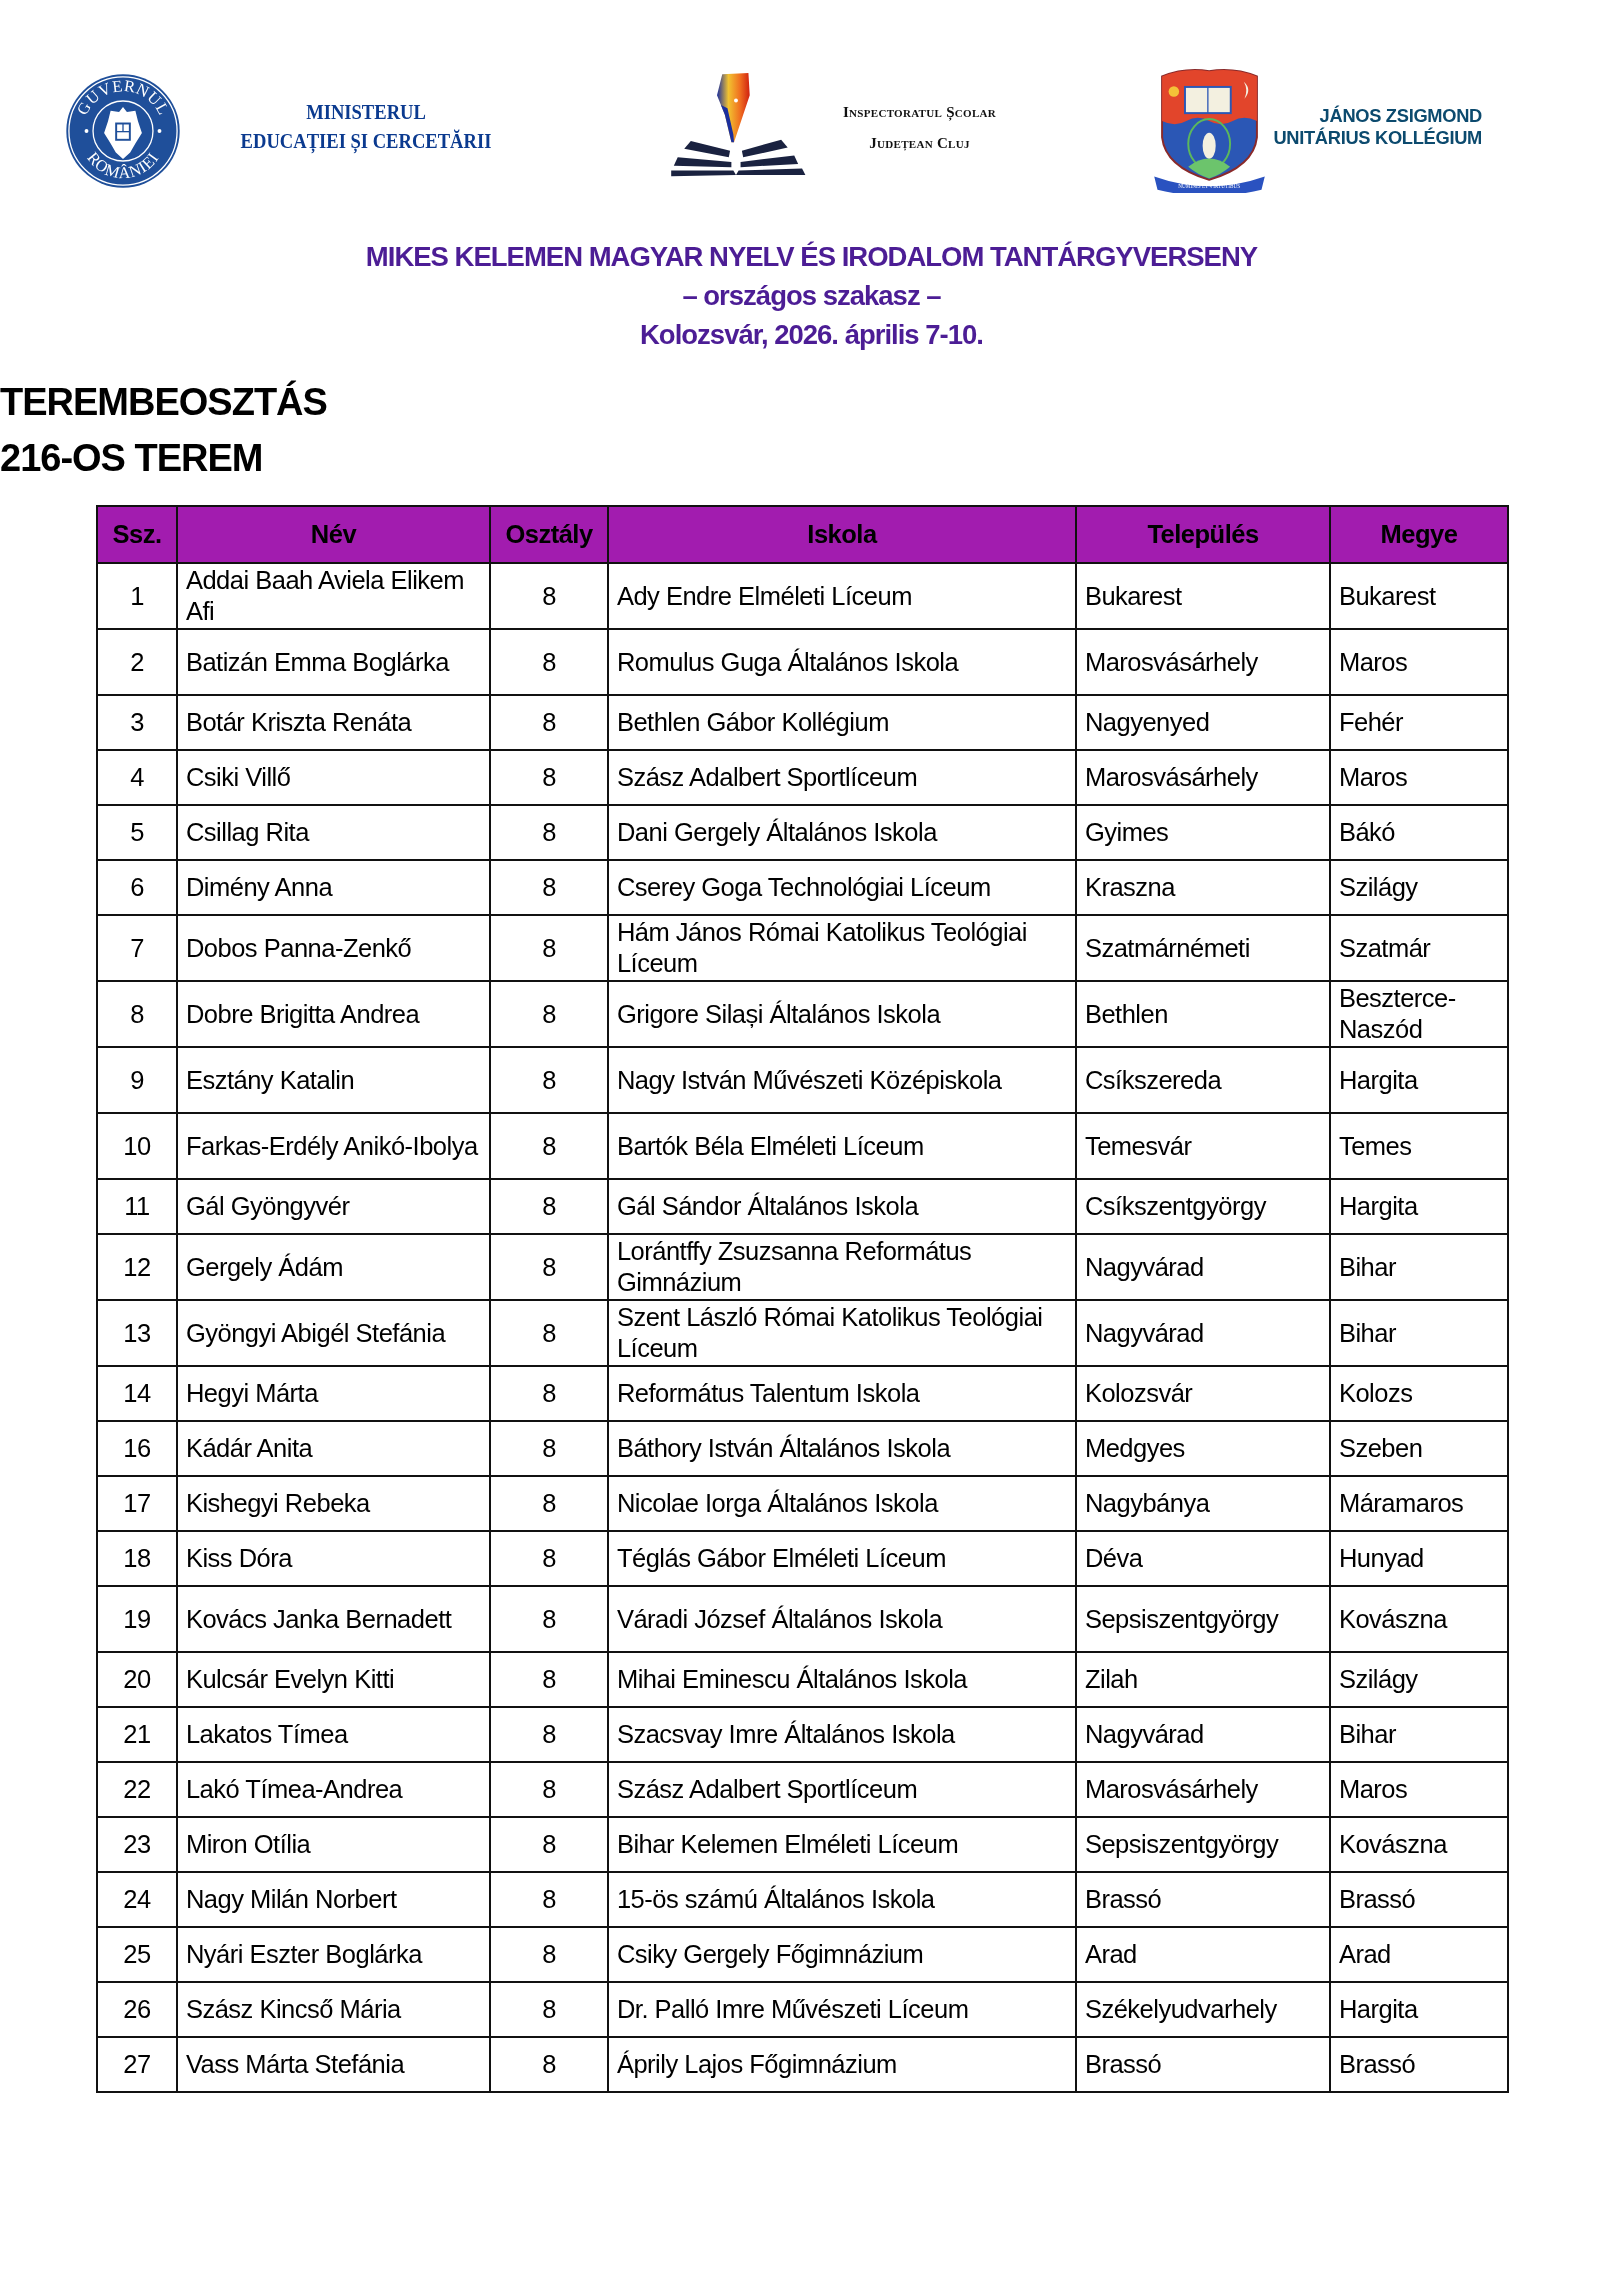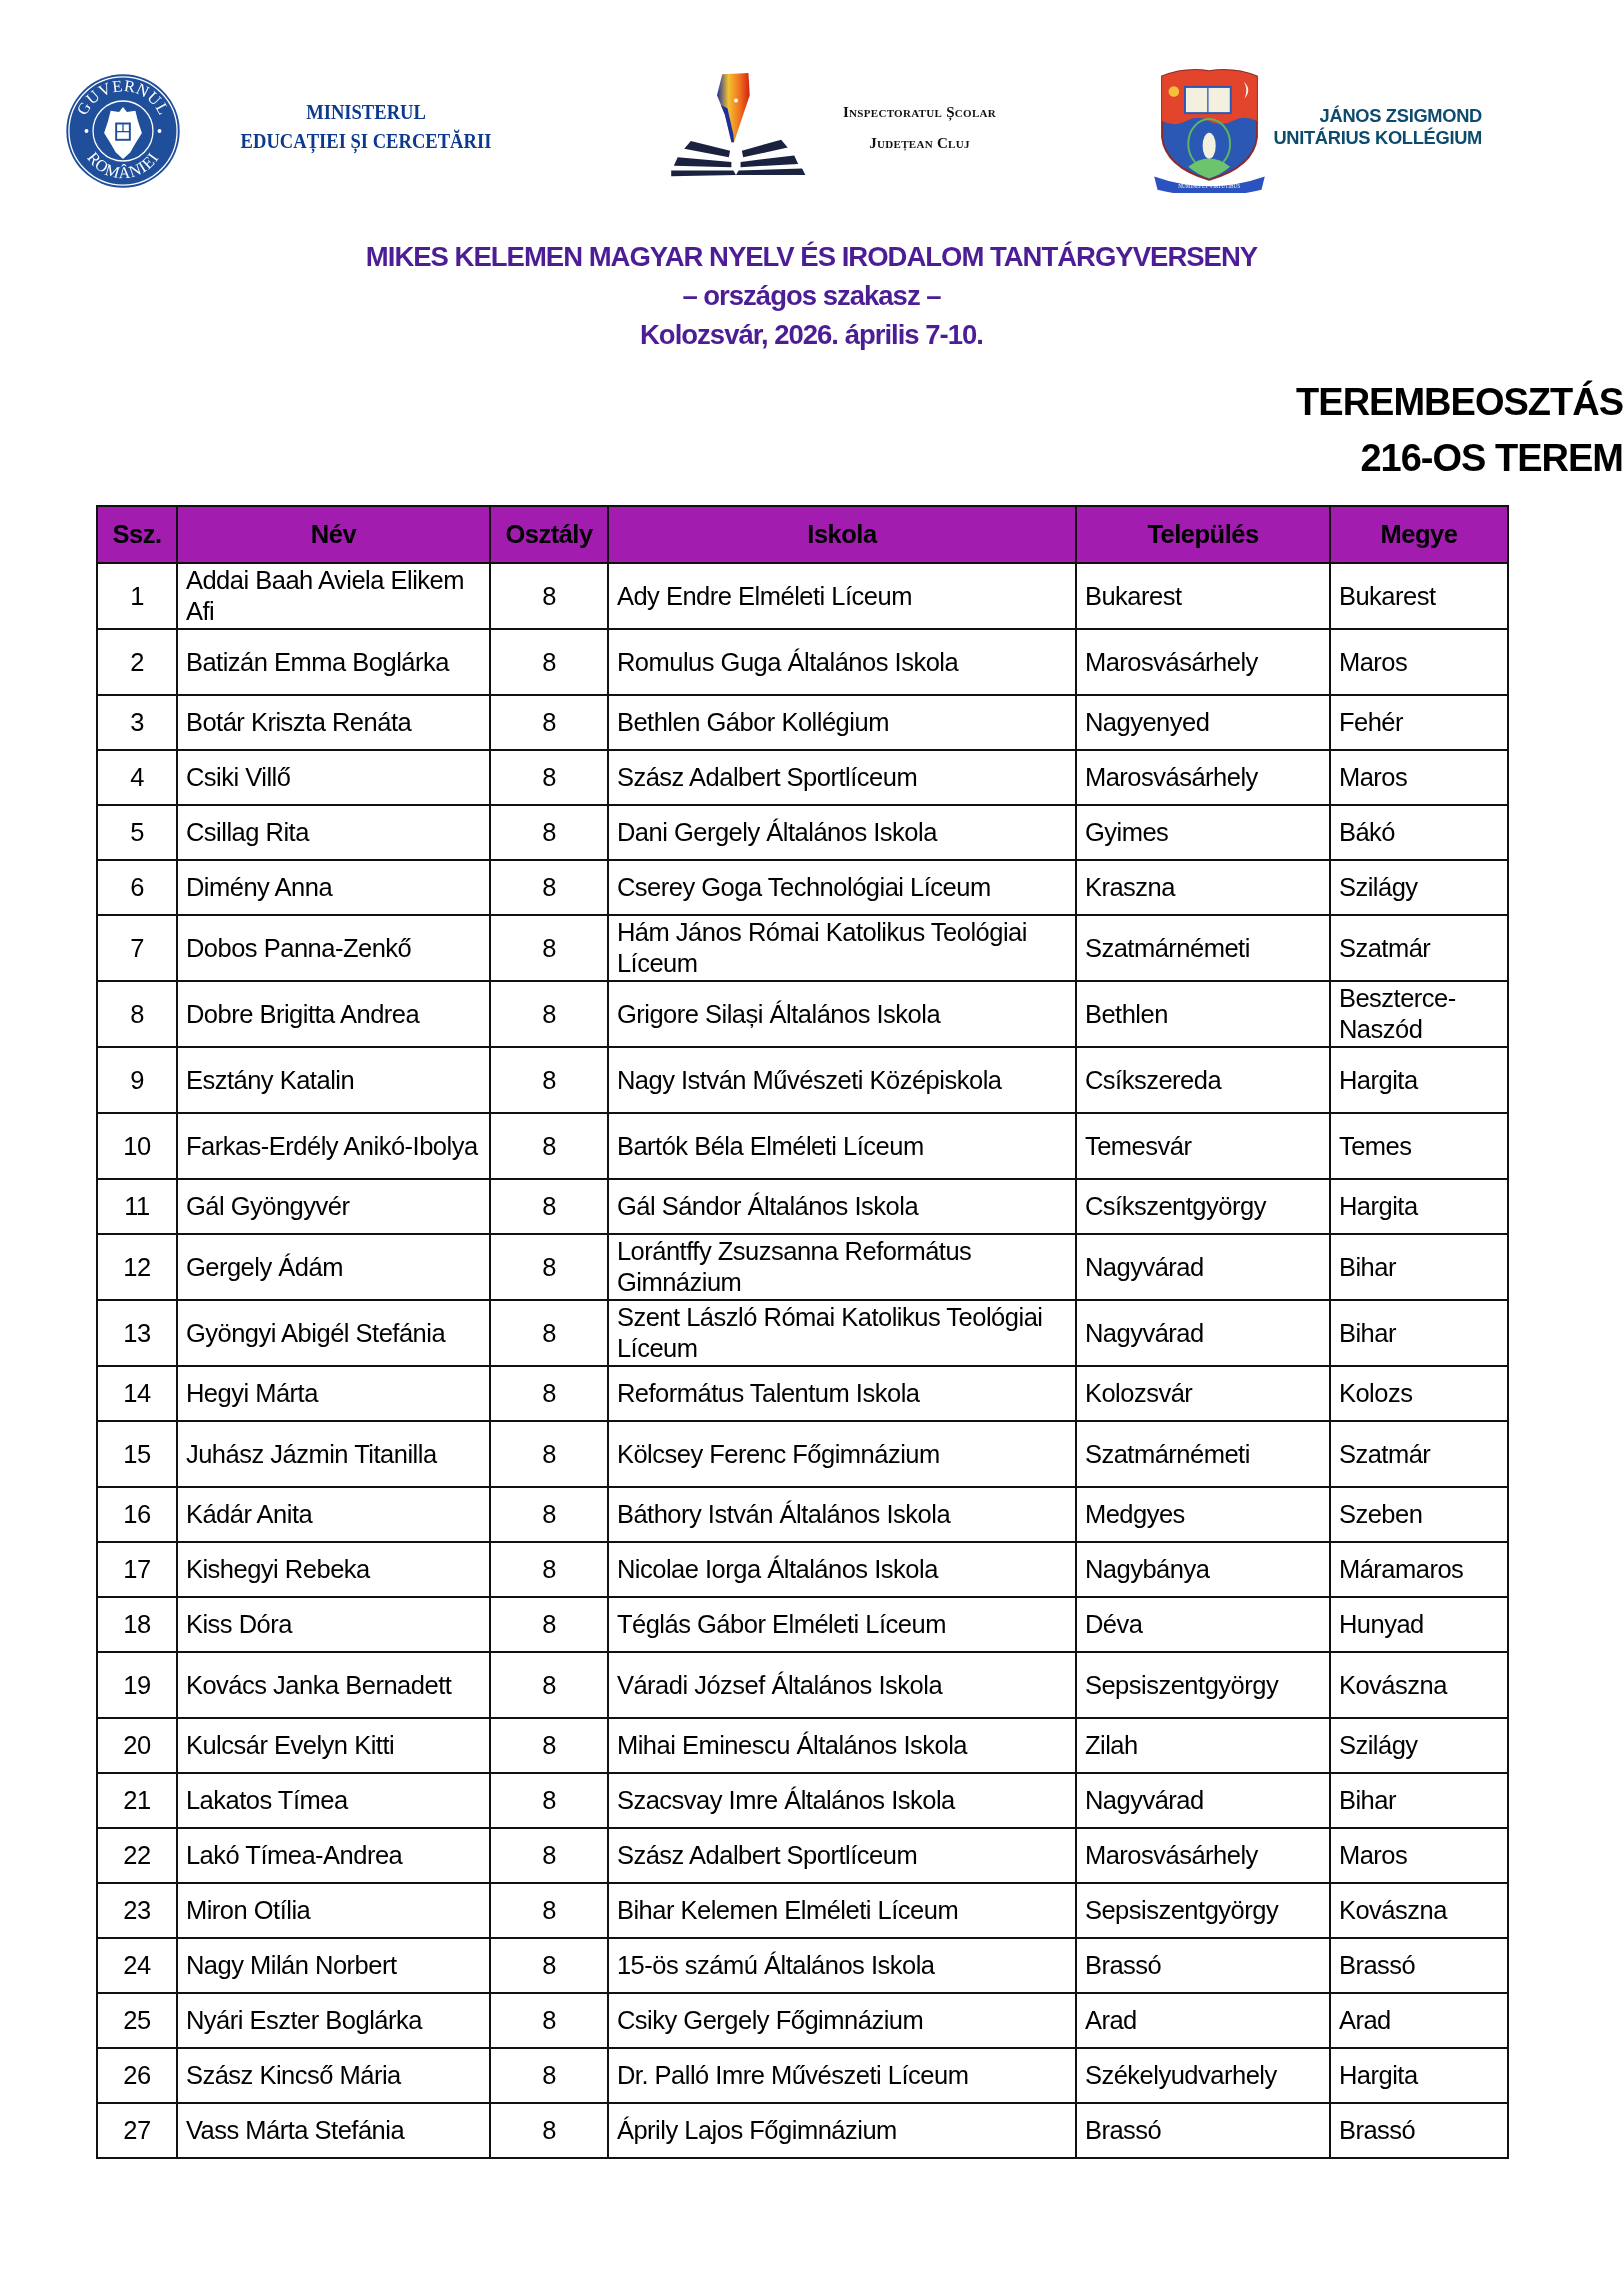--- a/index.html
+++ b/index.html
@@ -14,21 +14,21 @@
   .insp-text { position: absolute; left: 795px; top: 97px; width: 249px; text-align: center;
     font-family: "Liberation Serif", serif; font-weight: bold; color: #111; font-size: 15px; line-height: 31px;
     font-variant: small-caps; letter-spacing: 0.3px; }
   .college-shield { position: absolute; left: 1149px; top: 62px; width: 121px; height: 131px; }
   .college-text { position: absolute; left: 1266px; top: 105px; width: 216px; text-align: right;
     font-family: "Liberation Sans", sans-serif; font-weight: bold; color: #0c4a6e; font-size: 18.3px; line-height: 21.6px; letter-spacing: -0.3px; }
 
   
   .titles { position: absolute; left: 0; top: 237px; width: 1623px; text-align: center; }
   .t-blue { color: #4c1d95; font-weight: bold; font-size: 27.5px; line-height: 39px; letter-spacing: -1px; }
-  .t-black { position: absolute; left: 0; width: 1623px; text-align: right; font-weight: bold; font-size: 38px; letter-spacing: -1px; }
+  .t-black { position: absolute; left: 0; width: 1623px; text-align: left; font-weight: bold; font-size: 38px; letter-spacing: -1px; }
   .t-main { top: 381px; }
   .t-room { top: 437px; }
 
   
   table.roster { position: absolute; left: 96px; top: 505px; border-collapse: collapse; table-layout: fixed; width: 1410px; }
   table.roster th, table.roster td { border: 2px solid #111; padding: 0 7.9px; font-size: 25.5px; line-height: 31px; letter-spacing: -0.5px; vertical-align: middle; overflow: hidden; }
   table.roster th { background: #a21caf; font-weight: bold; height: 55px; text-align: center; padding: 0 2.6px; }
   table.roster td { height: 53px; }
   table.roster tr.two td { height: 64px; }
   td.c-num, td.c-class { text-align: center; }
@@ -248,28 +248,20 @@
         <td class="c-county">Bihar</td>
       </tr>
       <tr>
         <td class="c-num">14</td>
         <td class="c-name">Hegyi Márta</td>
         <td class="c-class">8</td>
         <td class="c-school">Református Talentum Iskola</td>
         <td class="c-city">Kolozsvár</td>
         <td class="c-county">Kolozs</td>
       </tr>
-      <tr class="two">
-        <td class="c-num">15</td>
-        <td class="c-name">Juhász Jázmin Titanilla</td>
-        <td class="c-class">8</td>
-        <td class="c-school">Kölcsey Ferenc Főgimnázium</td>
-        <td class="c-city">Szatmárnémeti</td>
-        <td class="c-county">Szatmár</td>
-      </tr>
       <tr>
         <td class="c-num">16</td>
         <td class="c-name">Kádár Anita</td>
         <td class="c-class">8</td>
         <td class="c-school">Báthory István Általános Iskola</td>
         <td class="c-city">Medgyes</td>
         <td class="c-county">Szeben</td>
       </tr>
       <tr>
         <td class="c-num">17</td>

